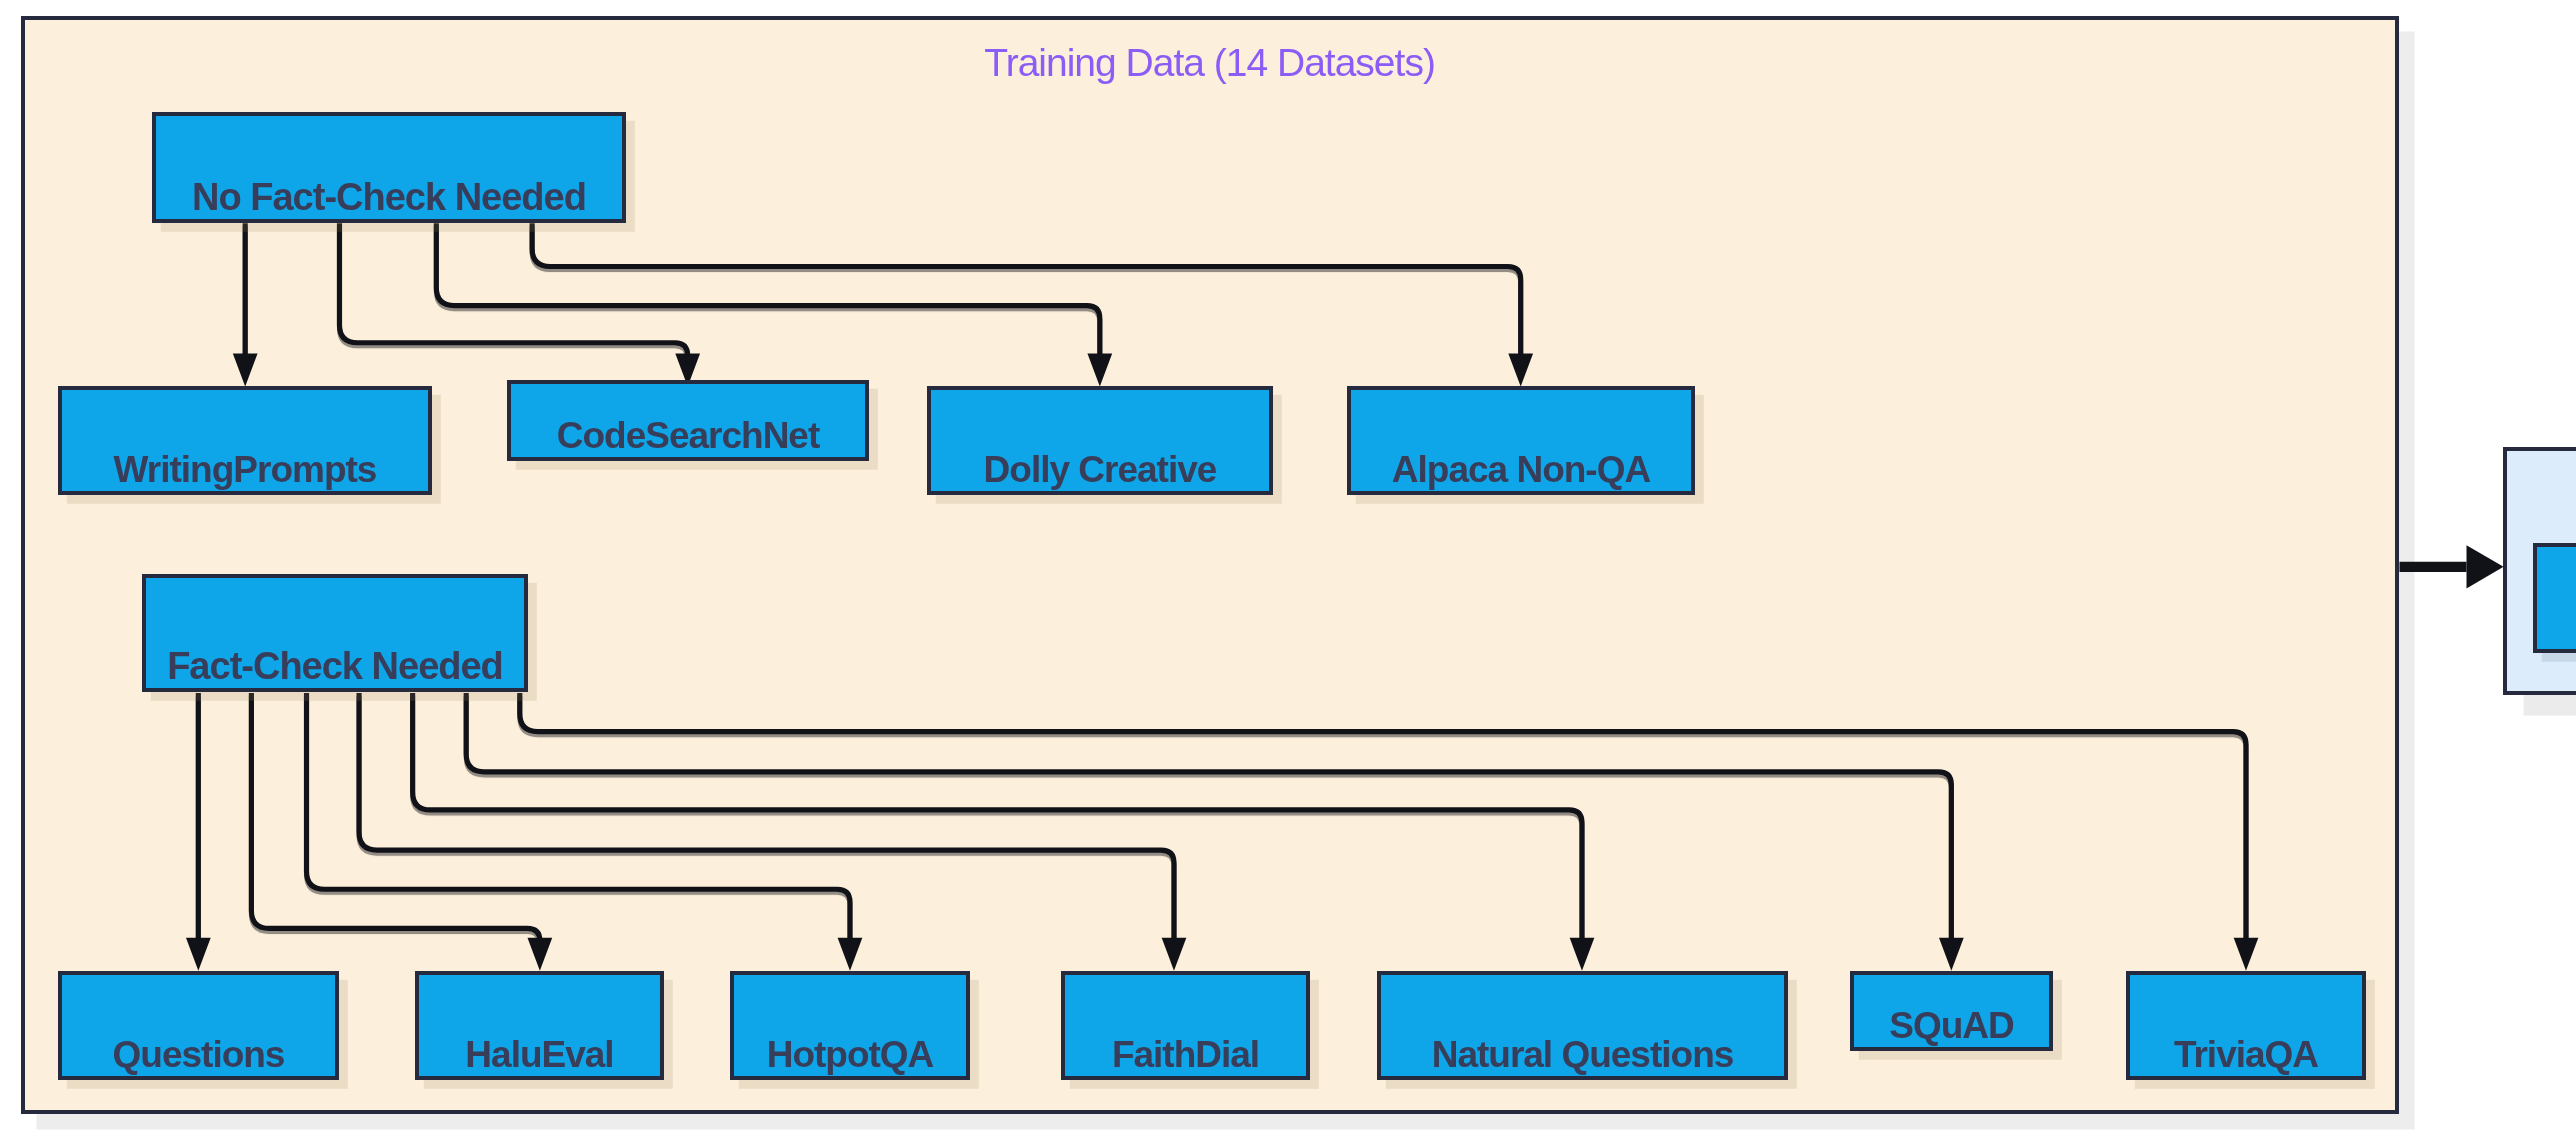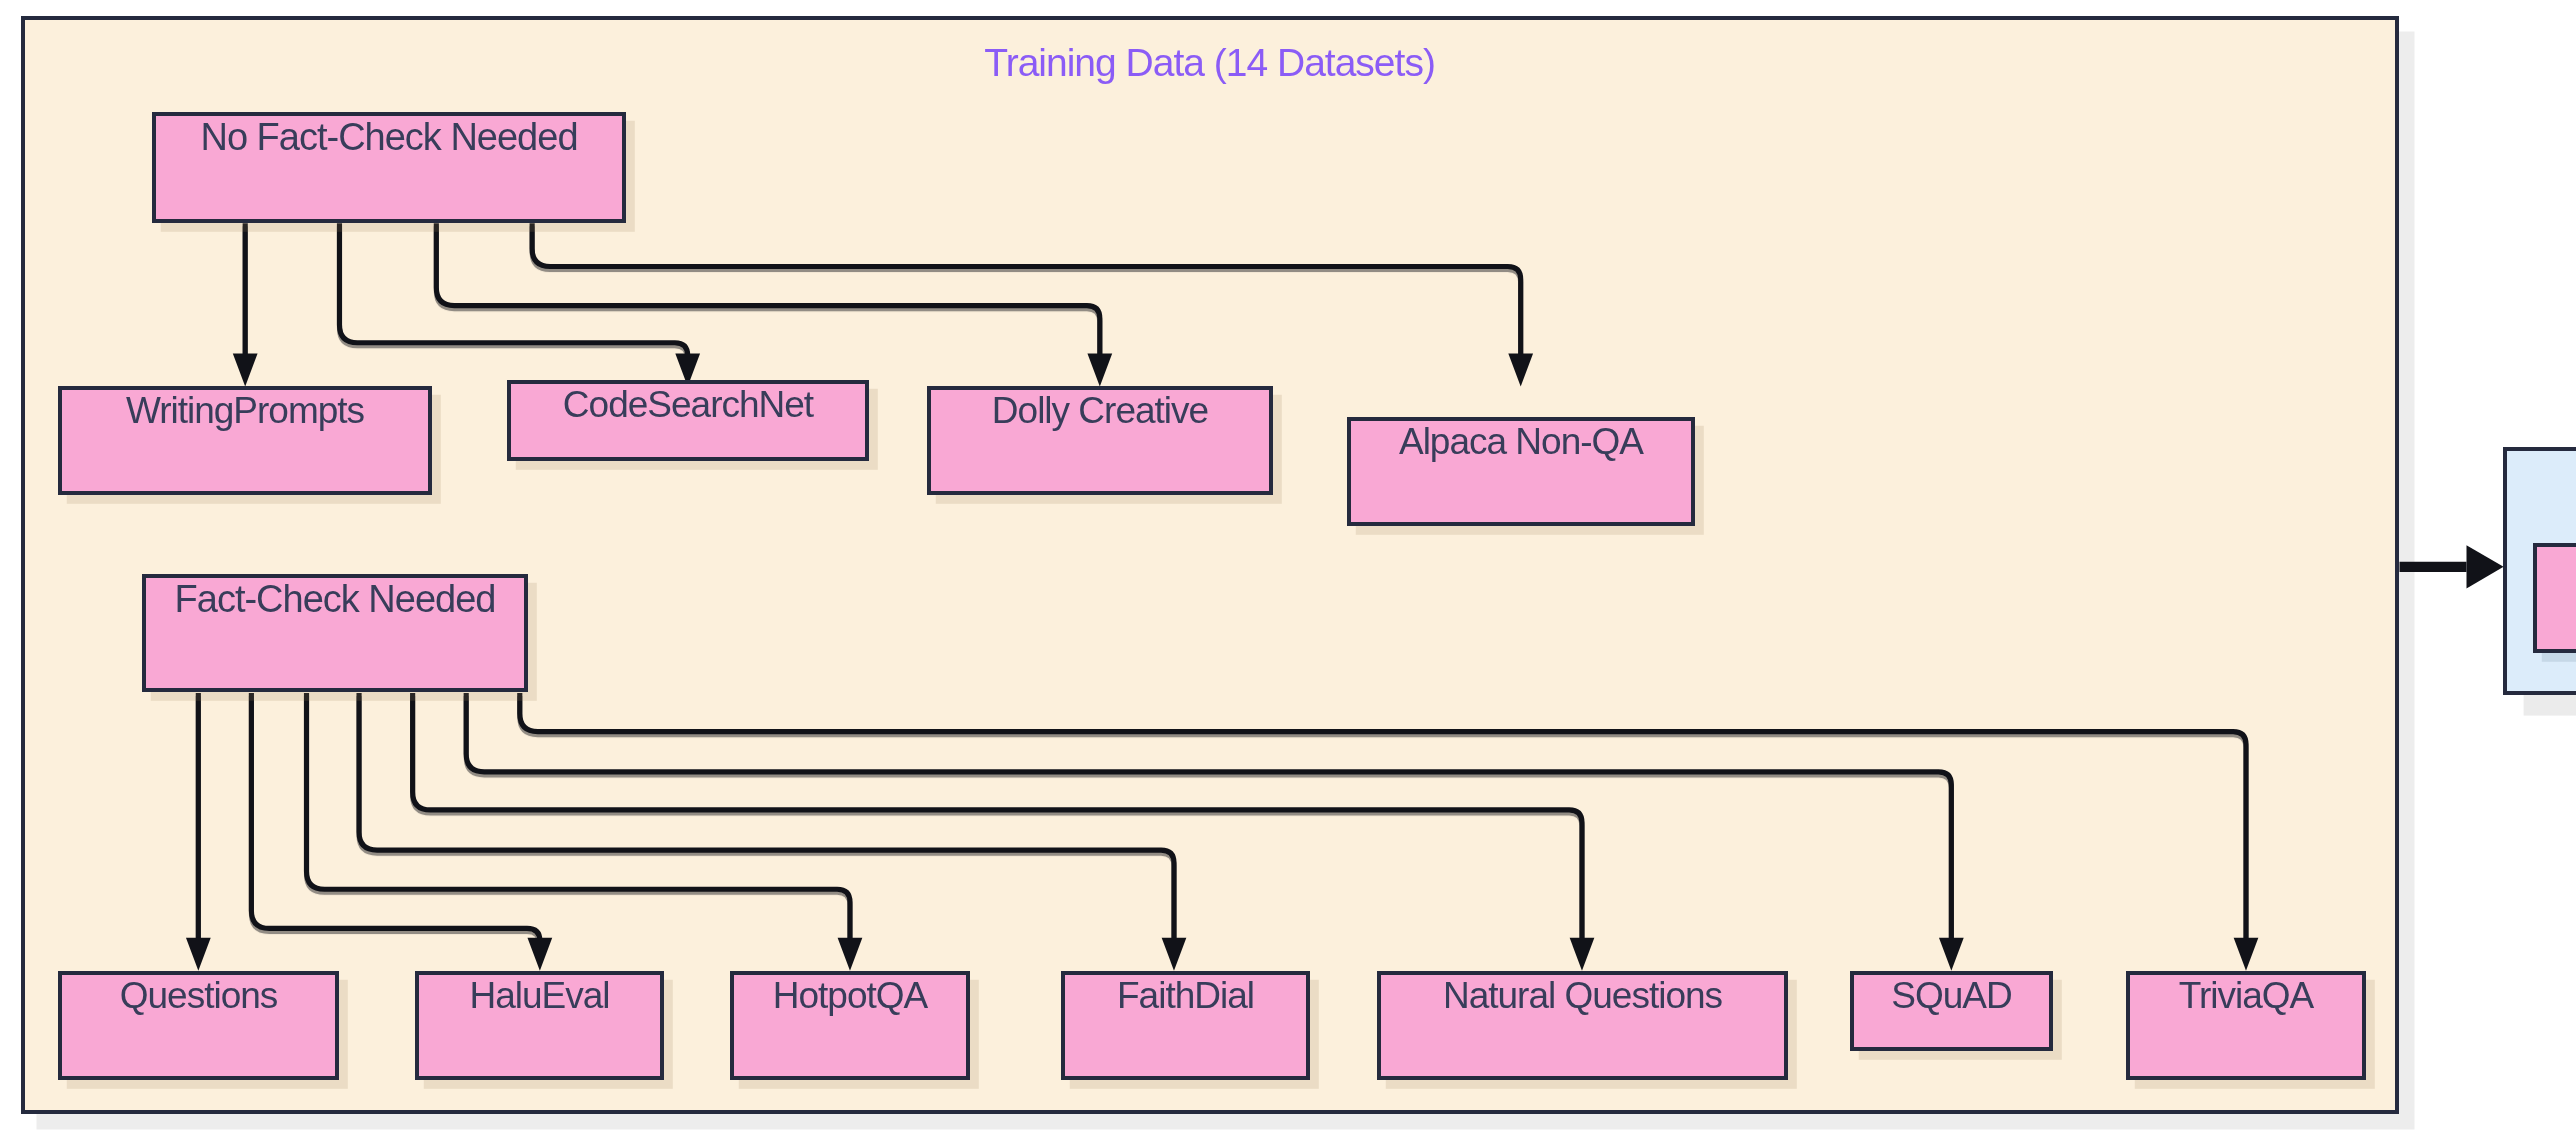--- a/index.html
+++ b/index.html
@@ -16,23 +16,23 @@
     left:2503px;top:447px;width:1308px;height:248px;
     background:#dcecfa;box-shadow:20.6px 20.6px 0 rgba(0,0,0,0.08);
   }
   .container-title{
     position:absolute;left:0;right:0;text-align:center;
     color:#8b5cf6;font-size:39px;letter-spacing:-1px;white-space:nowrap;
   }
   #training-title{top:21.6px;}
   #sentinel-title{top:18.5px;}
   .node{
-    position:absolute;box-sizing:border-box;border:4.6px solid #252a3e;background:#f9a8d4;
-    display:flex;align-items:flex-start;justify-content:center;
-    color:#383d5a;font-size:37px;letter-spacing:-1px;white-space:nowrap;
+    position:absolute;box-sizing:border-box;border:4.6px solid #252a3e;background:#0ea5e9;
+    display:flex;align-items:flex-end;justify-content:center;
+    color:#383d5a;font-size:37px;letter-spacing:-1px;white-space:nowrap;font-weight:bold;
   }
   .cream-shadow{box-shadow:8.8px 8.8px 0 rgba(160,132,92,0.18);}
   .blue-shadow{box-shadow:8.8px 8.8px 0 rgba(90,110,135,0.16);}
   .group-node{font-size:38px;}
   #connector-svg{position:absolute;left:0;top:0;}
   .connectors{filter:drop-shadow(0px 6px 0px rgba(17,18,24,0.45));}
 </style>
 </head>
 <body>
 
@@ -96,21 +96,21 @@
 
   <div class="node cream-shadow" style="left:58px;top:386px;width:374px;height:109px;">
     <span>WritingPrompts</span>
   </div>
   <div class="node cream-shadow" style="left:507px;top:380px;width:362px;height:81px;">
     <span>CodeSearchNet</span>
   </div>
   <div class="node cream-shadow" style="left:927px;top:386px;width:346px;height:109px;">
     <span>Dolly Creative</span>
   </div>
-  <div class="node cream-shadow" style="left:1347px;top:386px;width:348px;height:109px;margin-top:31px;">
+  <div class="node cream-shadow" style="left:1347px;top:386px;width:348px;height:109px;">
     <span>Alpaca Non-QA</span>
   </div>
 
   <div class="node cream-shadow" style="left:58px;top:971px;width:281px;height:109px;">
     <span>Questions</span>
   </div>
   <div class="node cream-shadow" style="left:415px;top:971px;width:249px;height:109px;">
     <span>HaluEval</span>
   </div>
   <div class="node cream-shadow" style="left:730px;top:971px;width:240px;height:109px;">

